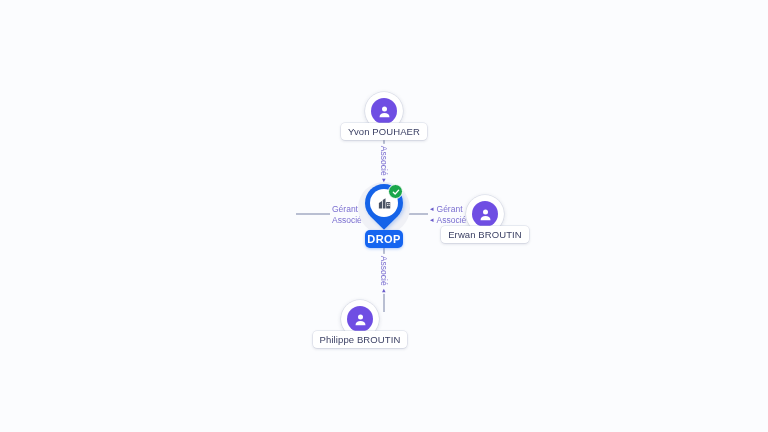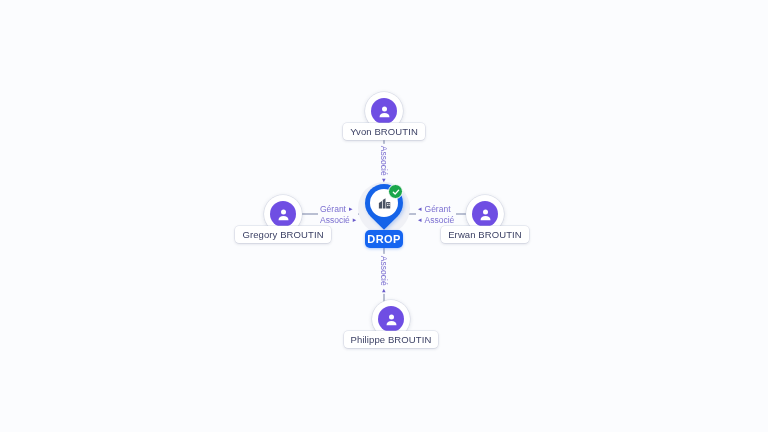--- a/index.html
+++ b/index.html
@@ -31,20 +31,21 @@
 
   
   .edge-label-group {
     position: absolute;
     display: flex;
     flex-direction: column;
     gap: 1px;
     z-index: 4;
     background: #fbfcfe;
     padding: 1px 2px;
+    margin-left: 12px;
   }
   .edge-label-row {
     display: flex;
     align-items: center;
     gap: 3px;
     font-size: 8.5px;
     color: #7b6fd0;
     line-height: 10px;
     white-space: nowrap;
   }
@@ -241,48 +242,37 @@
 
   <div class="person-node" style="left:384px; top:92px;">
     <div class="avatar-ring">
       <div class="avatar-circle">
         <svg width="15" height="15" viewBox="0 0 24 24" fill="#ffffff" aria-hidden="true">
           <circle cx="12" cy="8" r="4"></circle>
           <path d="M4 21c0-4.2 3.6-6.5 8-6.5s8 2.3 8 6.5z"></path>
         </svg>
       </div>
     </div>
-    <div class="node-label">Yvon BROUTIN</div>
-  </div>
-
-  <div class="person-node" style="left:283px; top:195px;">
-    <div class="avatar-ring">
-      <div class="avatar-circle">
-        <svg width="15" height="15" viewBox="0 0 24 24" fill="#ffffff" aria-hidden="true">
-          <circle cx="12" cy="8" r="4"></circle>
-          <path d="M4 21c0-4.2 3.6-6.5 8-6.5s8 2.3 8 6.5z"></path>
-        </svg>
-      </div>
-    </div>
-    <div class="node-label">Gregory BROUTIN</div>
-  </div>
+    <div class="node-label">Yvon POUHAER</div>
+  </div>
+
 
   <div class="person-node" style="left:485px; top:195px;">
     <div class="avatar-ring">
       <div class="avatar-circle">
         <svg width="15" height="15" viewBox="0 0 24 24" fill="#ffffff" aria-hidden="true">
           <circle cx="12" cy="8" r="4"></circle>
           <path d="M4 21c0-4.2 3.6-6.5 8-6.5s8 2.3 8 6.5z"></path>
         </svg>
       </div>
     </div>
     <div class="node-label">Erwan BROUTIN</div>
   </div>
 
-  <div class="person-node" style="left:391px; top:300px;">
+  <div class="person-node" style="left:360px; top:300px;">
     <div class="avatar-ring">
       <div class="avatar-circle">
         <svg width="15" height="15" viewBox="0 0 24 24" fill="#ffffff" aria-hidden="true">
           <circle cx="12" cy="8" r="4"></circle>
           <path d="M4 21c0-4.2 3.6-6.5 8-6.5s8 2.3 8 6.5z"></path>
         </svg>
       </div>
     </div>
     <div class="node-label">Philippe BROUTIN</div>
   </div>

